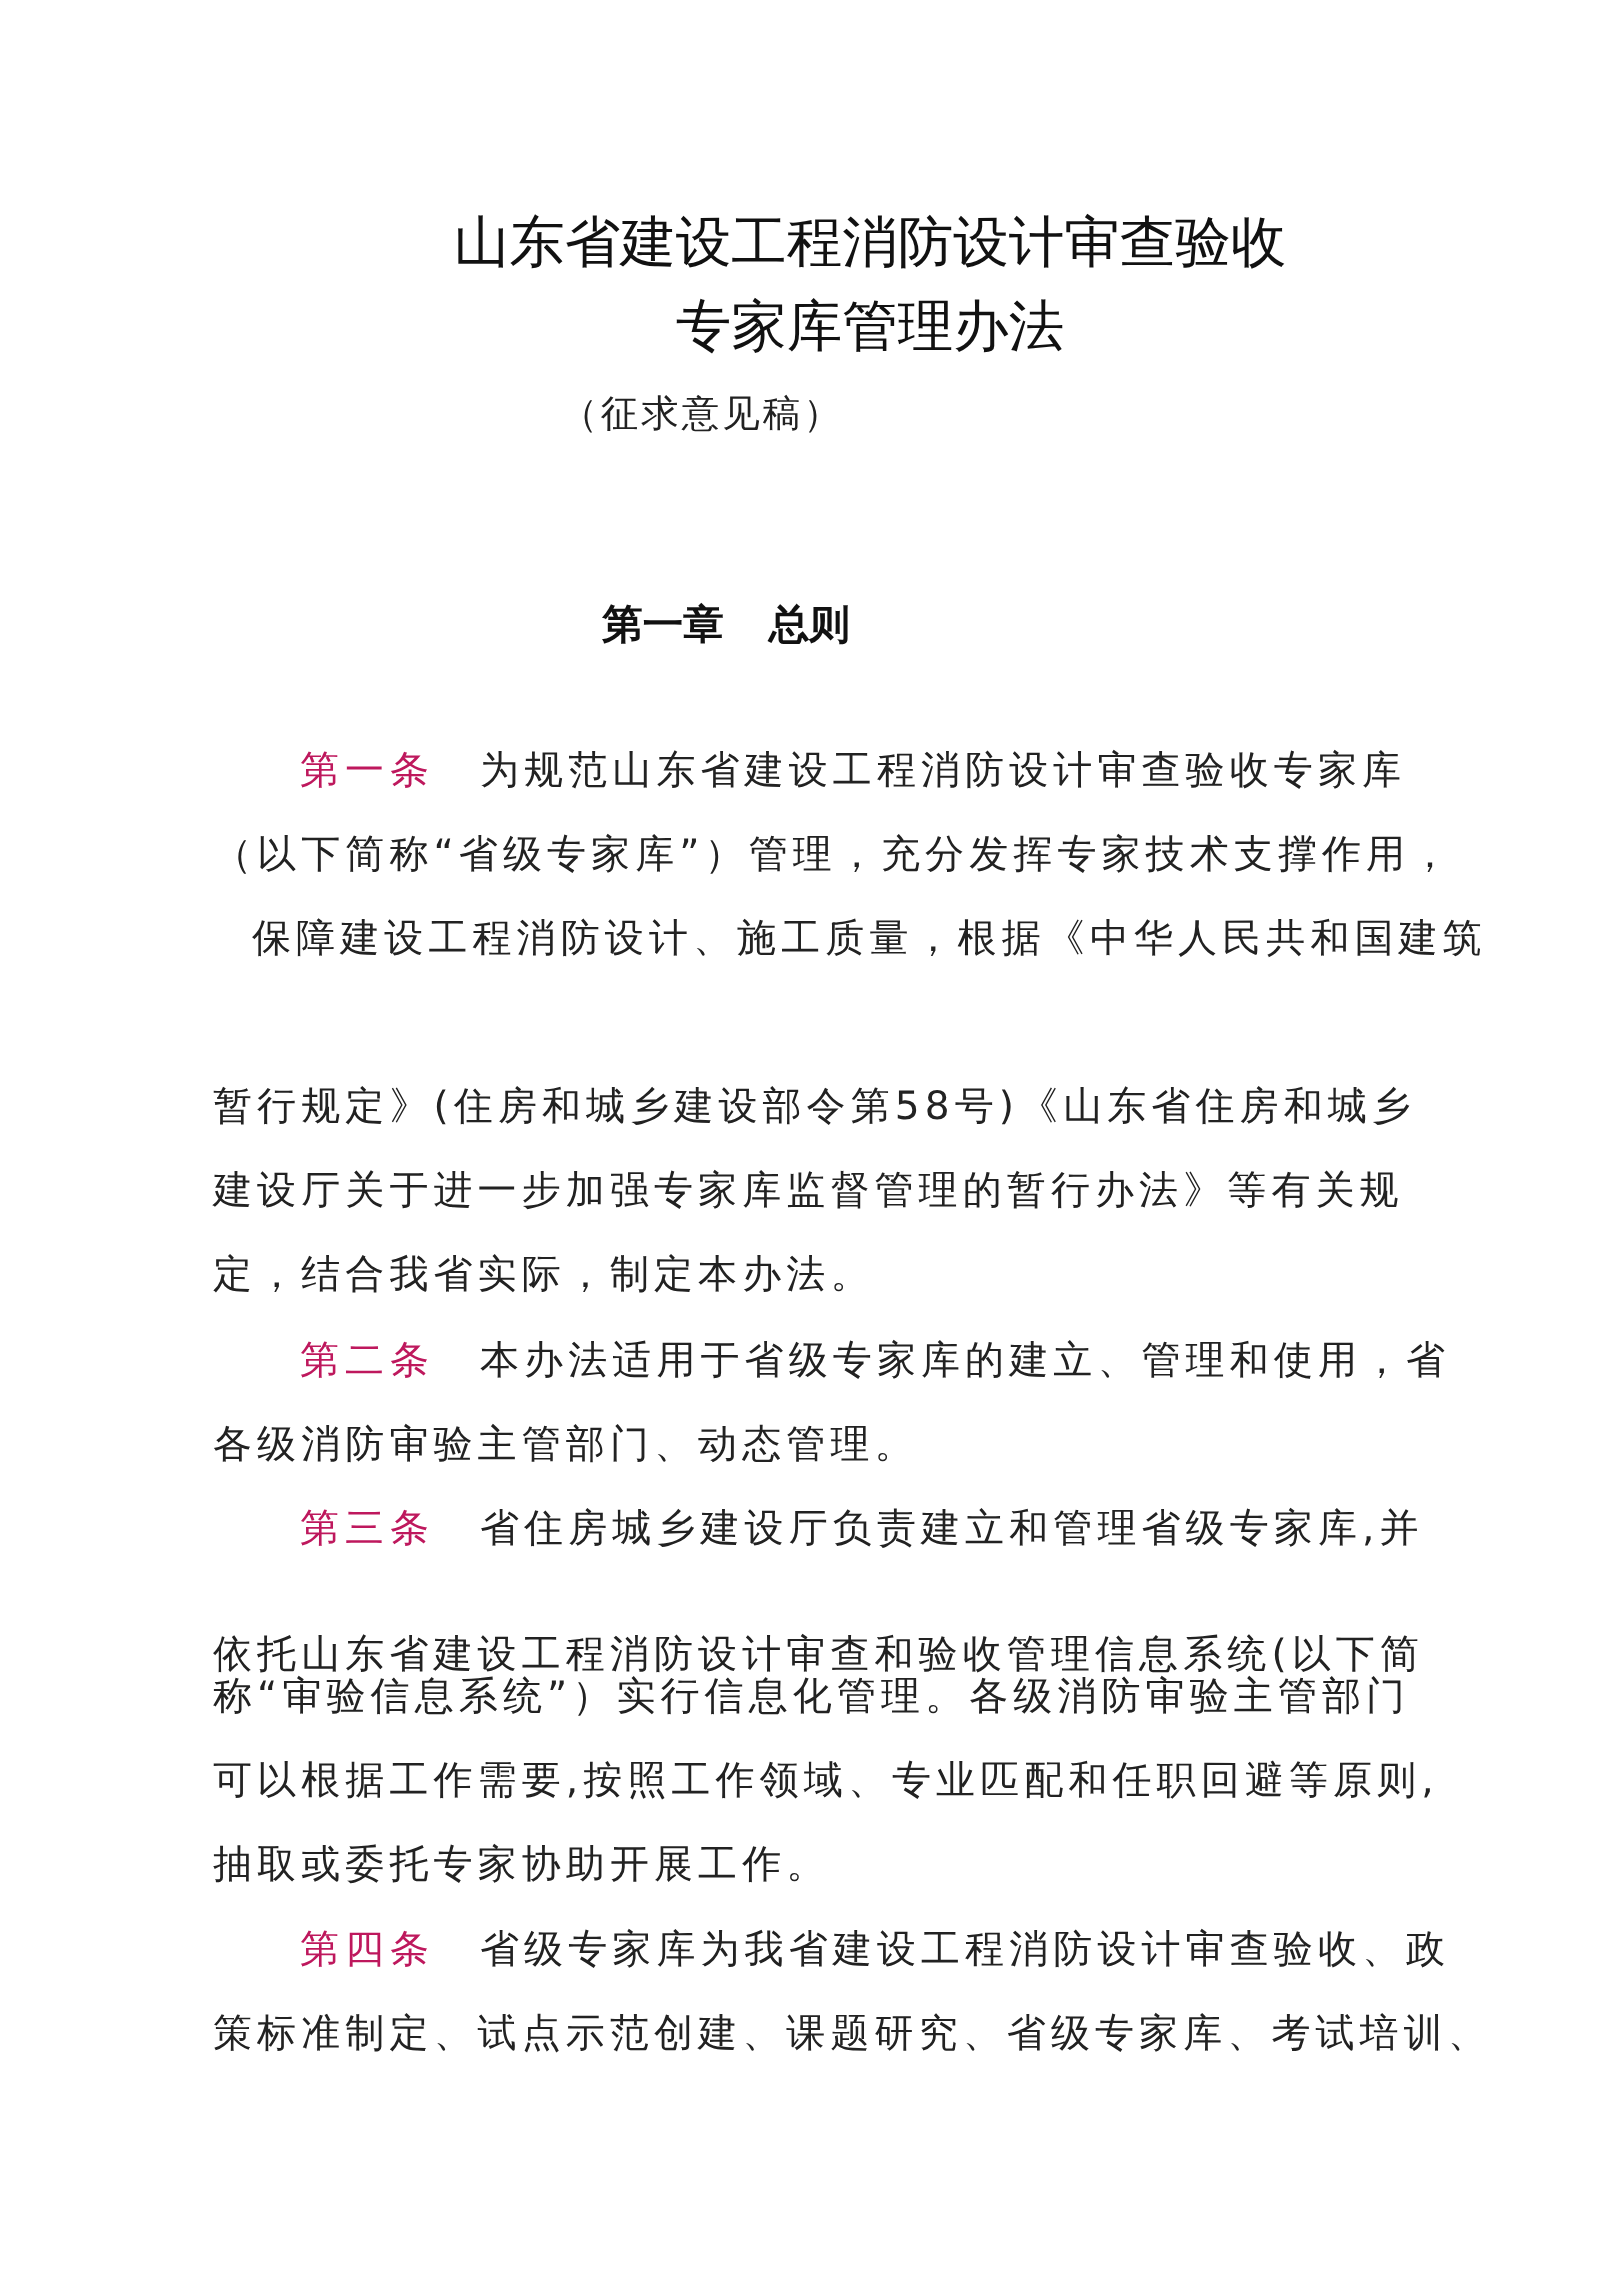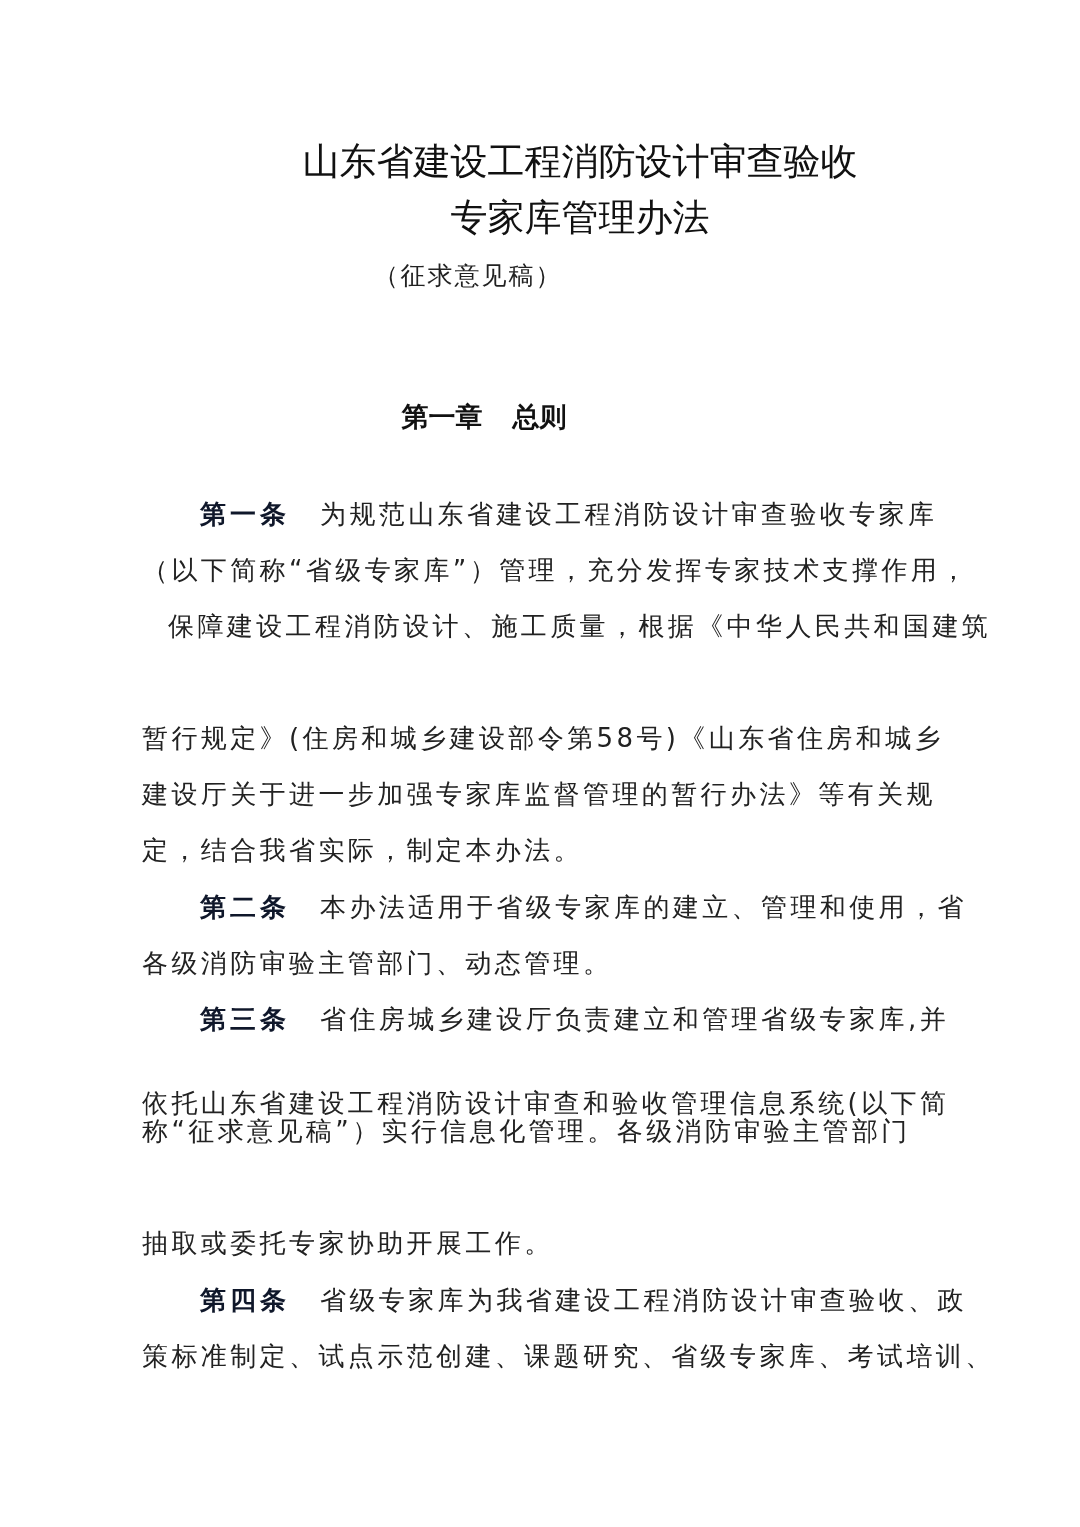--- a/index.html
+++ b/index.html
@@ -70,23 +70,23 @@
       width: 800px;
       font-size: 26px;
       line-height: 40px;
       color: #222;
       white-space: nowrap;
       letter-spacing: 3.4px;
       font-family: "DejaVu Sans", "Liberation Sans", sans-serif;
     }
     .body-line.indent { left: 200px; width: 742px; }
     .article-no {
-      font-weight: bold;
+      font-weight: normal;
       letter-spacing: 4px;
-      color: #0f172a;
+      color: #be185d;
     }
     .article-gap { display: inline-block; width: 30px; }
   </style>
 </head>
 <body>
 
 <div class="page">
 
   <div class="title-line l1">山东省建设工程消防设计审查验收</div>
   <div class="title-line l2">专家库管理办法</div>
@@ -107,21 +107,22 @@
 
   <div class="body-line indent" style="top:887px;">
     <span class="article-no">第二条</span><span class="article-gap"></span><span>本办法适用于省级专家库的建立、管理和使用，省</span>
   </div>
   <div class="body-line" style="top:943px;">各级消防审验主管部门、动态管理。</div>
 
   <div class="body-line indent" style="top:999px;">
     <span class="article-no">第三条</span><span class="article-gap"></span><span>省住房城乡建设厅负责建立和管理省级专家库,并</span>
   </div>
   <div class="body-line" style="top:1055px;margin-top:28px;">依托山东省建设工程消防设计审查和验收管理信息系统(以下简</div>
-  <div class="body-line" style="top:1111px;">称“征求意见稿”）实行信息化管理。各级消防审验主管部门</div>
+  <div class="body-line" style="top:1111px;">称“审验信息系统”）实行信息化管理。各级消防审验主管部门</div>
+  <div class="body-line" style="top:1167px;">可以根据工作需要,按照工作领域、专业匹配和任职回避等原则,</div>
   <div class="body-line" style="top:1223px;">抽取或委托专家协助开展工作。</div>
 
   <div class="body-line indent" style="top:1280px;">
     <span class="article-no">第四条</span><span class="article-gap"></span><span>省级专家库为我省建设工程消防设计审查验收、政</span>
   </div>
   <div class="body-line" style="top:1336px;">策标准制定、试点示范创建、课题研究、省级专家库、考试培训、</div>
 
 </div>
 
 </body></html>

